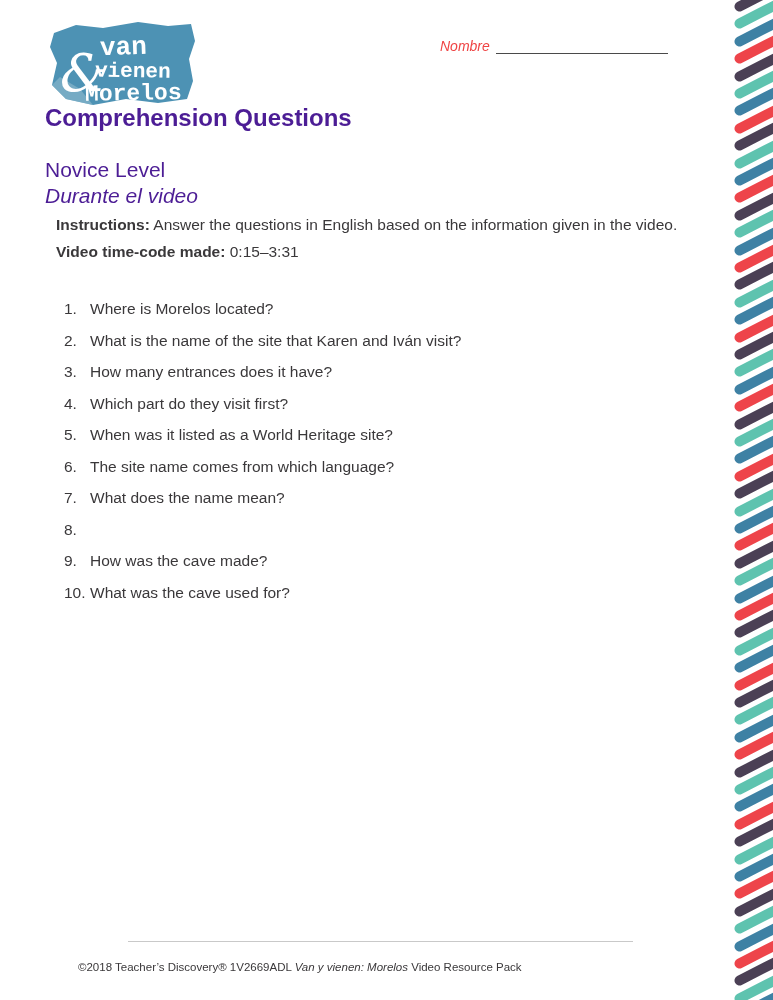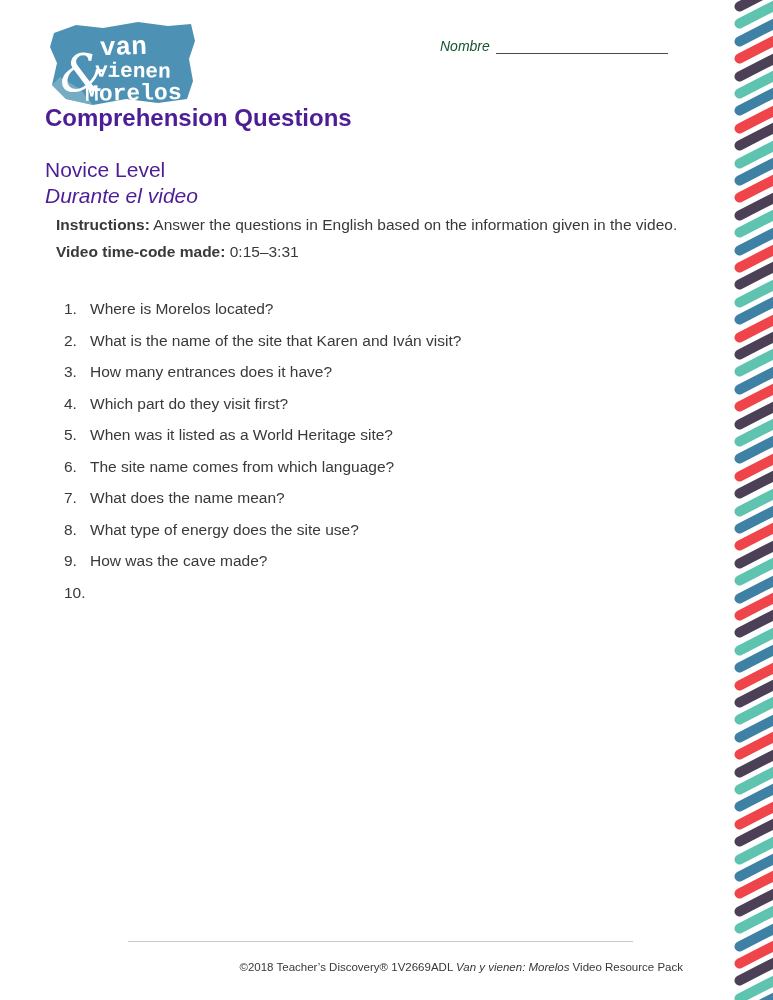--- a/index.html
+++ b/index.html
@@ -11,21 +11,21 @@
   }
 
   
   .stripes { position:absolute; top:0; right:0; width:55px; height:1000px; overflow:hidden; }
   .stripe { position:absolute; left:14px; width:56px; height:10px; border-radius:5px; transform:rotate(-27deg); }
 
   
   .logo { position:absolute; left:48px; top:19px; width:150px; height:90px; }
 
   
-  .header-fields { position:absolute; left:440px; top:38px; font-style:italic; font-size:14px; color:#14532d; }
+  .header-fields { position:absolute; left:440px; top:38px; font-style:italic; font-size:14px; color:#ef4444; }
   .field-row { display:flex; align-items:flex-end; margin-bottom:8px; }
   .field-line { display:inline-block; border-bottom:1.5px solid #4a4a4a; height:15px; margin-left:6px; }
   .nombre-line { width:172px; }
   .hora-line { width:64px; }
 
   
   .title-block { position:absolute; left:45px; top:104px; color:#4c1d95; }
   .title-main { font-size:24px; font-weight:bold; line-height:1.18; }
   .title-level { font-size:21px; font-weight:normal; line-height:1.22;margin-top:25px; }
   .title-sub { font-size:21px; font-weight:normal; font-style:italic; line-height:1.22; }
@@ -36,21 +36,21 @@
   .bold { font-weight:bold; }
 
   
   .questions { position:absolute; left:64px; top:300px; font-size:15.5px; line-height:17px; width:560px; }
   .q-row { display:flex; margin-bottom:14.5px; }
   .q-num { width:26px; flex-shrink:0; }
 
   
   .footer-rule { position:absolute; left:128px; top:941px; width:505px; height:0; border-top:1px solid #c9c9c9; }
   .footer-page { position:absolute; left:128px; top:943px; width:505px; text-align:center; font-weight:bold; font-size:15px; color:#2d2b2c; }
-  .footer-copy { position:absolute; left:78px; top:961px; width:605px; text-align:right; font-size:11.5px; color:#3a383a; }
+  .footer-copy { position:absolute; left:78px; top:961px; width:605px; text-align:left; font-size:11.5px; color:#3a383a; }
   .footer-copy .ital { font-style:italic; }
 </style>
 </head>
 <body>
 
 <div class="page">
 
   <div class="stripes">
       <div class="stripe" style="top: -9px; background: rgb(75, 64, 85);"></div>
       <div class="stripe" style="top: 8.4px; background: rgb(94, 195, 175);"></div>
@@ -168,28 +168,28 @@
       <div class="q-row">
         <span class="q-num">6.</span>
         <span>The site name comes from which language?</span>
       </div>
       <div class="q-row">
         <span class="q-num">7.</span>
         <span>What does the name mean?</span>
       </div>
       <div class="q-row">
         <span class="q-num">8.</span>
-        <span>What type of energy does the site use?</span>
       </div>
       <div class="q-row">
         <span class="q-num">9.</span>
         <span>How was the cave made?</span>
       </div>
       <div class="q-row">
         <span class="q-num">10.</span>
+        <span>What was the cave used for?</span>
       </div>
     </div>
 
   <div class="footer-rule"></div>
   <div class="footer-copy">
     <span>©2018 Teacher’s Discovery® 1V2669ADL </span><span class="ital">Van y vienen: Morelos</span><span> Video Resource Pack</span>
   </div>
 
 </div>
 

